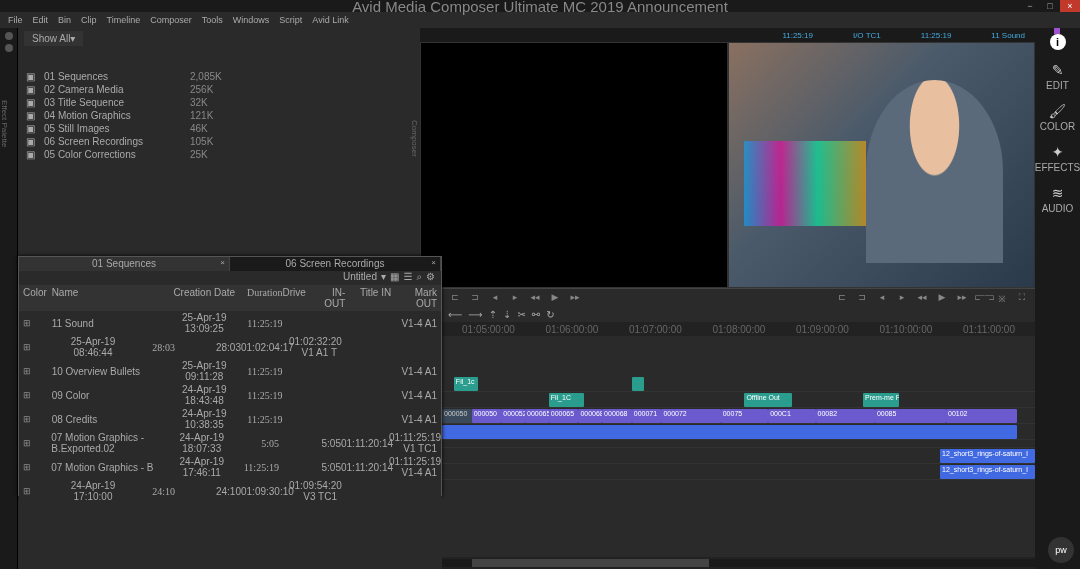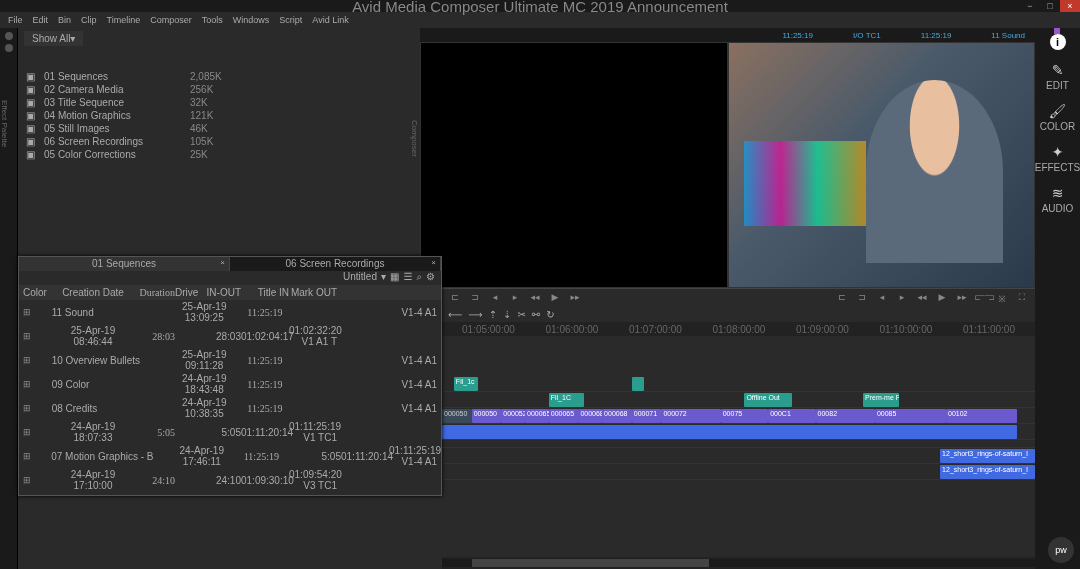--- a/index.html
+++ b/index.html
@@ -197,20 +197,21 @@
   <div class="seq-subbar">
     <span>Untitled</span>
     <span>▾</span>
     <span>▦</span>
     <span>☰</span>
     <span>⌕</span>
     <span>⚙</span>
   </div>
   <div class="seq-header">
     <div class="seq-col-color">Color</div>
+    <div class="seq-col-name">Name</div>
     <div class="seq-col-date">Creation Date</div>
     <div class="seq-col-dur">Duration</div>
     <div class="seq-col-drive">Drive</div>
     <div class="seq-col-inout">IN-OUT</div>
     <div class="seq-col-markin">Title IN</div>
     <div class="seq-col-markout">Mark OUT</div>
   </div>
   <div class="seq-body" id="seq-body">
       <div class="seq-row">
         <div class="seq-icon">⊞</div>
@@ -256,20 +257,21 @@
         <div class="seq-col-name">08 Credits</div>
         <div class="seq-col-date">24-Apr-19 10:38:35</div>
         <div class="seq-col-dur">11:25:19</div>
         <div class="seq-col-drive"></div>
         <div class="seq-col-inout"></div>
         <div class="seq-col-markin"></div>
         <div class="seq-col-markout">V1-4 A1</div>
       </div>
       <div class="seq-row">
         <div class="seq-icon">⊞</div>
+        <div class="seq-col-name">07 Motion Graphics - B.Exported.02</div>
         <div class="seq-col-date">24-Apr-19 18:07:33</div>
         <div class="seq-col-dur">5:05</div>
         <div class="seq-col-drive"></div>
         <div class="seq-col-inout">5:05</div>
         <div class="seq-col-markin">01:11:20:14</div>
         <div class="seq-col-markout">01:11:25:19 V1 TC1</div>
       </div>
       <div class="seq-row">
         <div class="seq-icon">⊞</div>
         <div class="seq-col-name">07 Motion Graphics - B</div>

